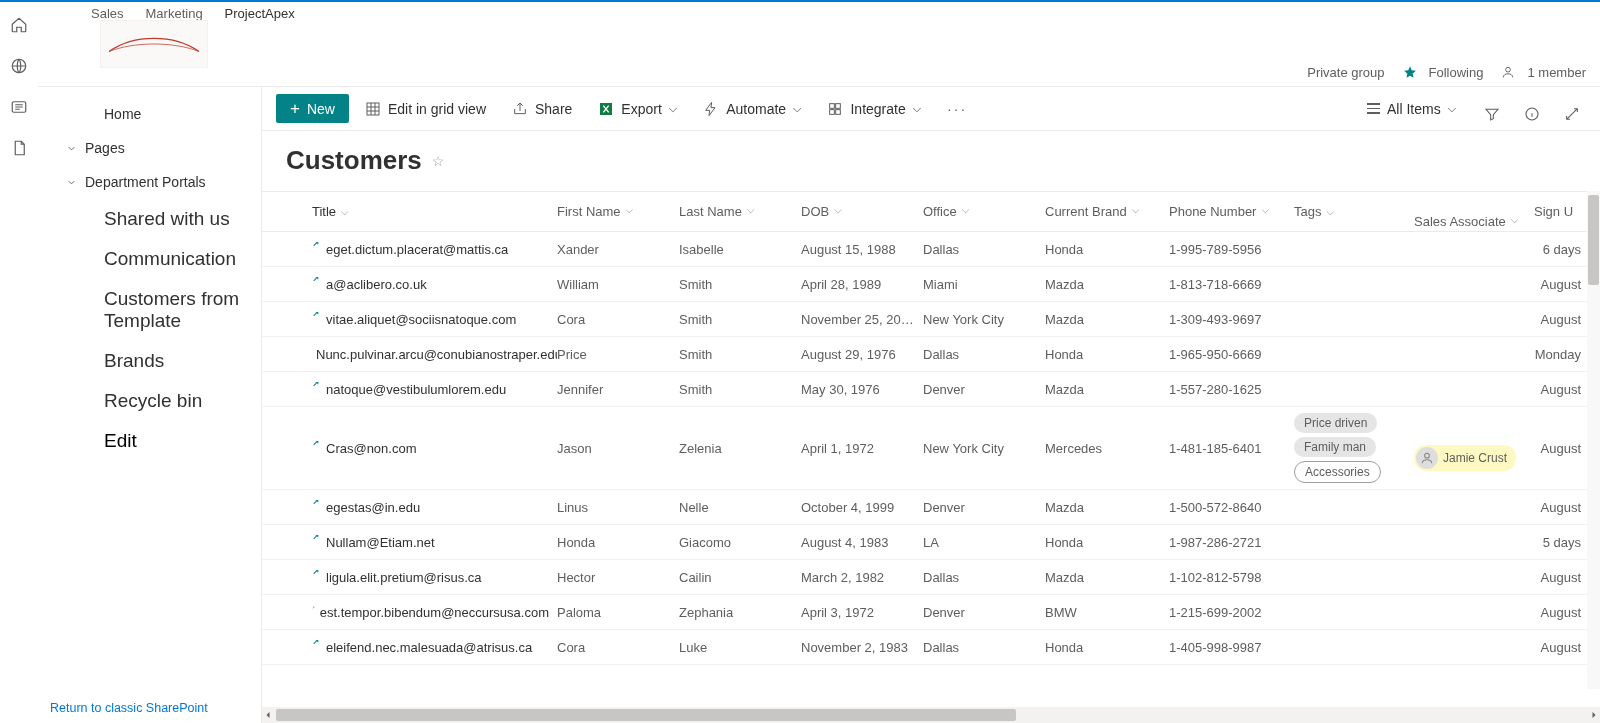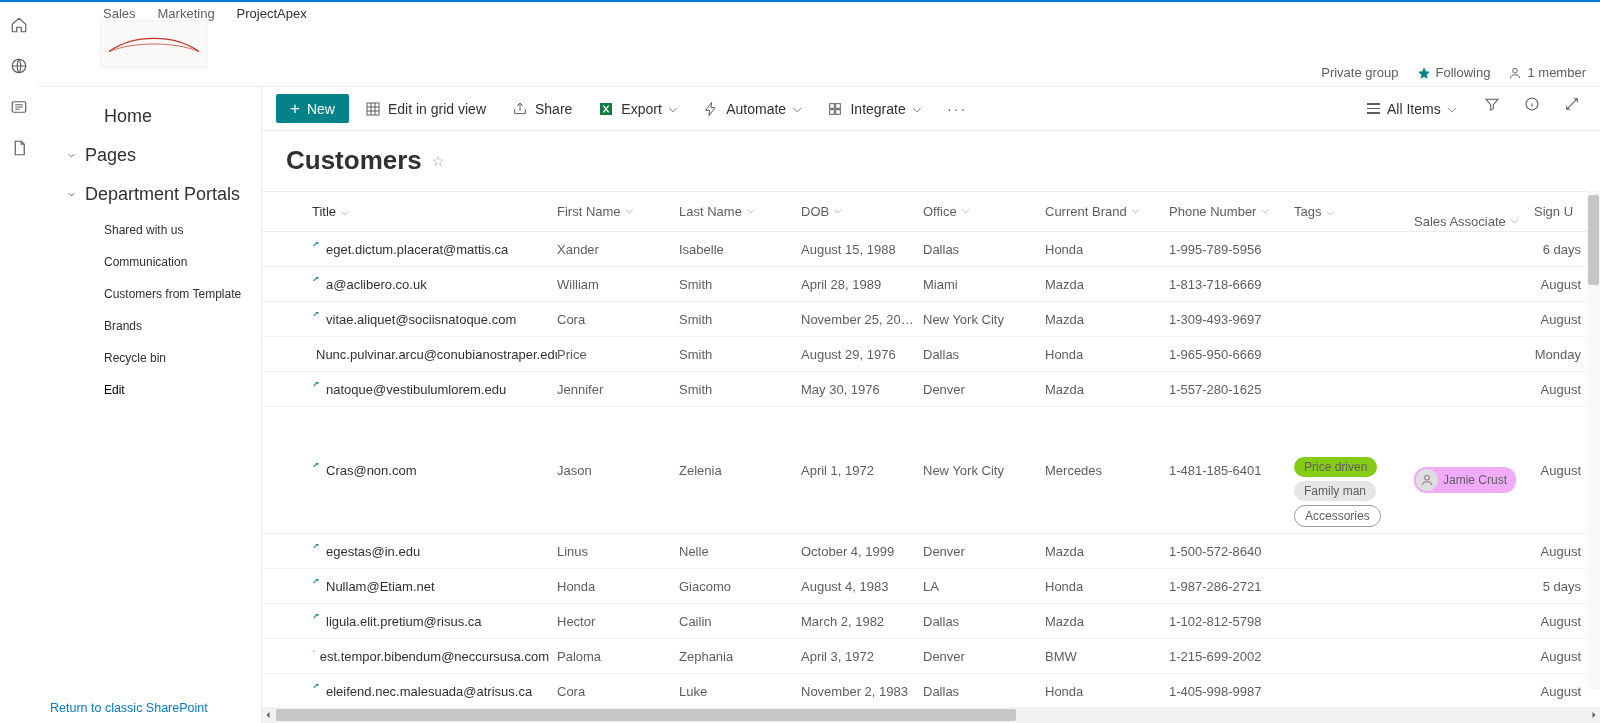--- a/index.html
+++ b/index.html
@@ -3,44 +3,44 @@
   <meta charset="utf-8">
   <style>
     * { box-sizing: border-box; margin: 0; padding: 0; }
     html,body { width:1600px; height:723px; font-family:"Segoe UI", Arial, sans-serif; font-size:14px; color:#323130; background:#fff; overflow:hidden; }
     .topbar { height:2px; background:#0078d4; }
     .shell { display:flex; height:calc(100% - 2px); }
     .side-rail { width:38px; border-right:0px solid #edebe9; display:flex; flex-direction:column; align-items:center; padding-top:14px; gap:20px; color:#605e5c; }
     .side-rail svg { width:18px; height:18px; stroke:#605e5c; fill:none; }
     .main { flex:1; display:flex; flex-direction:column; min-width:0; }
     .site-header { height:84px; display:flex; align-items:flex-start; padding:4px 22px 0 22px; position:relative; }
-    .site-nav { display:flex; gap:22px; font-size:13px; color:#605e5c; position:absolute; left:65px; top:4px;}
+    .site-nav { display:flex; gap:22px; font-size:13px; color:#605e5c; position:absolute; left:53px; top:4px;}
     .site-nav span:last-child { color:#323130; }
     .site-logo { position:absolute; left:62px; top:18px; width:108px; height:48px; background:#faf9f8; display:flex; align-items:center; justify-content:center; border:1px solid #f3f2f1;}
     .site-logo svg { width:100px; height:36px; }
     .site-meta { position:absolute; right:14px; bottom:6px; display:flex; align-items:center; gap:18px; color:#605e5c; font-size:13px;}
     .site-meta .star { color:#038387; fill:#038387; }
-    .site-meta .follow,.site-meta .members { display:flex; align-items:center; gap:5px;}
+    .site-meta .follow,.site-meta .members { display:flex; gap:12px;}
     .divider-h { height:1px; background:#edebe9; }
     .body { flex:1; display:flex; min-height:0; }
     .left-nav { width:224px; border-right:1px solid #edebe9; padding-top:10px; display:flex; flex-direction:column; position:relative;}
-    .left-nav .nav-item { padding:9px 10px 9px 28px; font-size:18px; color:#323130; cursor:pointer; display:flex; align-items:center; gap:8px;}
-    .left-nav .nav-item.sub { padding-left:66px; font-size:12px;}
+    .left-nav .nav-item { padding:9px 10px 9px 28px; font-size:14px; color:#323130; cursor:pointer; display:flex; align-items:center; gap:8px;}
+    .left-nav .nav-item.sub { padding-left:66px; font-size:19px;}
     .left-nav .nav-item.edit { color:#000000; }
     .left-nav .nav-bottom { position:absolute; bottom:8px; left:12px; font-size:12.5px; color:#0078d4; }
     .chev { width:11px; height:11px; }
     .content { flex:1; display:flex; flex-direction:column; min-width:0; }
     .cmdbar { height:44px; display:flex; align-items:center; padding:0 14px; gap:6px; border-bottom:1px solid #edebe9;}
     .cmd-btn { display:flex; align-items:center; gap:7px; padding:5px 10px; font-size:14px; color:#323130; cursor:pointer; border-radius:2px;}
     .cmd-btn.new { background:#038387; color:#fff; padding:6px 14px; font-weight:500;}
     .cmd-btn.new .plus { font-size:17px; line-height:1;}
     .cmd-btn svg { width:16px; height:16px; }
     .cmd-chev { font-size:11px; color:#605e5c; }
     .cmd-spacer { flex:1; }
-    .cmd-right { display:flex; align-items:flex-start; gap:12px; color:#605e5c;}
+    .cmd-right { display:flex; align-items:flex-end; gap:12px; color:#605e5c;}
     .cmd-right .icon-btn { width:28px; display:flex; justify-content:center; cursor:pointer;}
     .list-area { flex:1; overflow:hidden; padding:8px 0 0 0; position:relative;}
     .list-title-row { display:flex; align-items:center; gap:10px; padding:6px 0 14px 24px;}
     .list-title { font-size:26px; font-weight:700;}
     .list-title-star { color:#a19f9d; }
     .grid-wrap { position:absolute; top:60px; left:0; right:0; bottom:18px; overflow:hidden; }
     .grid { width:1560px; border-top:1px solid #edebe9; }
     .row { display:flex; align-items:center; border-bottom:1px solid #f3f2f1; min-height:35px; padding:2px 0;}
     .row.header { font-size:13.5px; color:#323130; font-weight:500; border-bottom:1px solid #edebe9; min-height:40px;}
     .row.header .cell { display:flex; gap:5px;}
@@ -52,24 +52,24 @@
     .c-ln    { width:122px; flex:0 0 122px;}
     .c-dob   { width:122px; flex:0 0 122px;}
     .c-off   { width:122px; flex:0 0 122px;}
     .c-brand { width:124px; flex:0 0 124px;}
     .c-phone { width:125px; flex:0 0 125px;}
     .c-tags  { width:120px; flex:0 0 120px; display:flex; flex-direction:column; gap:4px; padding-top:4px; padding-bottom:4px;}
     .c-assoc { width:120px; flex:0 0 120px;margin-top:19px;}
     .c-sign  { width:55px;  flex:0 0 55px; text-align:right;}
     .link-icon { width:10px; height:10px; color:#038387; position:relative; top:-4px;}
     .tag { display:inline-block; border-radius:12px; padding:3px 10px; font-size:12px; width:fit-content;}
-    .tag.gold  { background:#84cc16;margin-top:44px;}
+    .tag.gold  { background:#e5e5e5;}
     .tag.purple{ background:#e5e5e5;text-align:center;}
     .tag.outline{ border:1px solid #a19f9d;}
-    .assoc-chip{ display:flex; align-items:center; gap:5px; background:#f0abfc; border-radius:12px; padding:2px 9px 2px 2px; width:fit-content;}
+    .assoc-chip{ display:flex; align-items:center; gap:5px; background:#fef9c3; border-radius:12px; padding:2px 9px 2px 2px; width:fit-content;}
     .assoc-chip .avatar{ width:22px; height:22px; border-radius:50%; background:#dedede; display:flex; align-items:center; justify-content:center;}
     .hscroll { position:absolute; left:0; right:0; bottom:0; height:16px; background:#f3f2f1; display:flex; align-items:center;}
     .hscroll .thumb{ height:12px; background:#c8c6c4; border-radius:2px;}
     .vscroll { position:absolute; right:0; top:0; bottom:16px; width:13px; background:#f8f8f8;}
     .vscroll .thumb{ width:11px; margin:1px; background:#c8c6c4; border-radius:2px;}
     .eq-lines{ display:flex; flex-direction:column; gap:3px;}
     .eq-lines span{ display:block; width:13px; height:1.5px; background:#605e5c;}
   </style>
 </head>
 <body>

